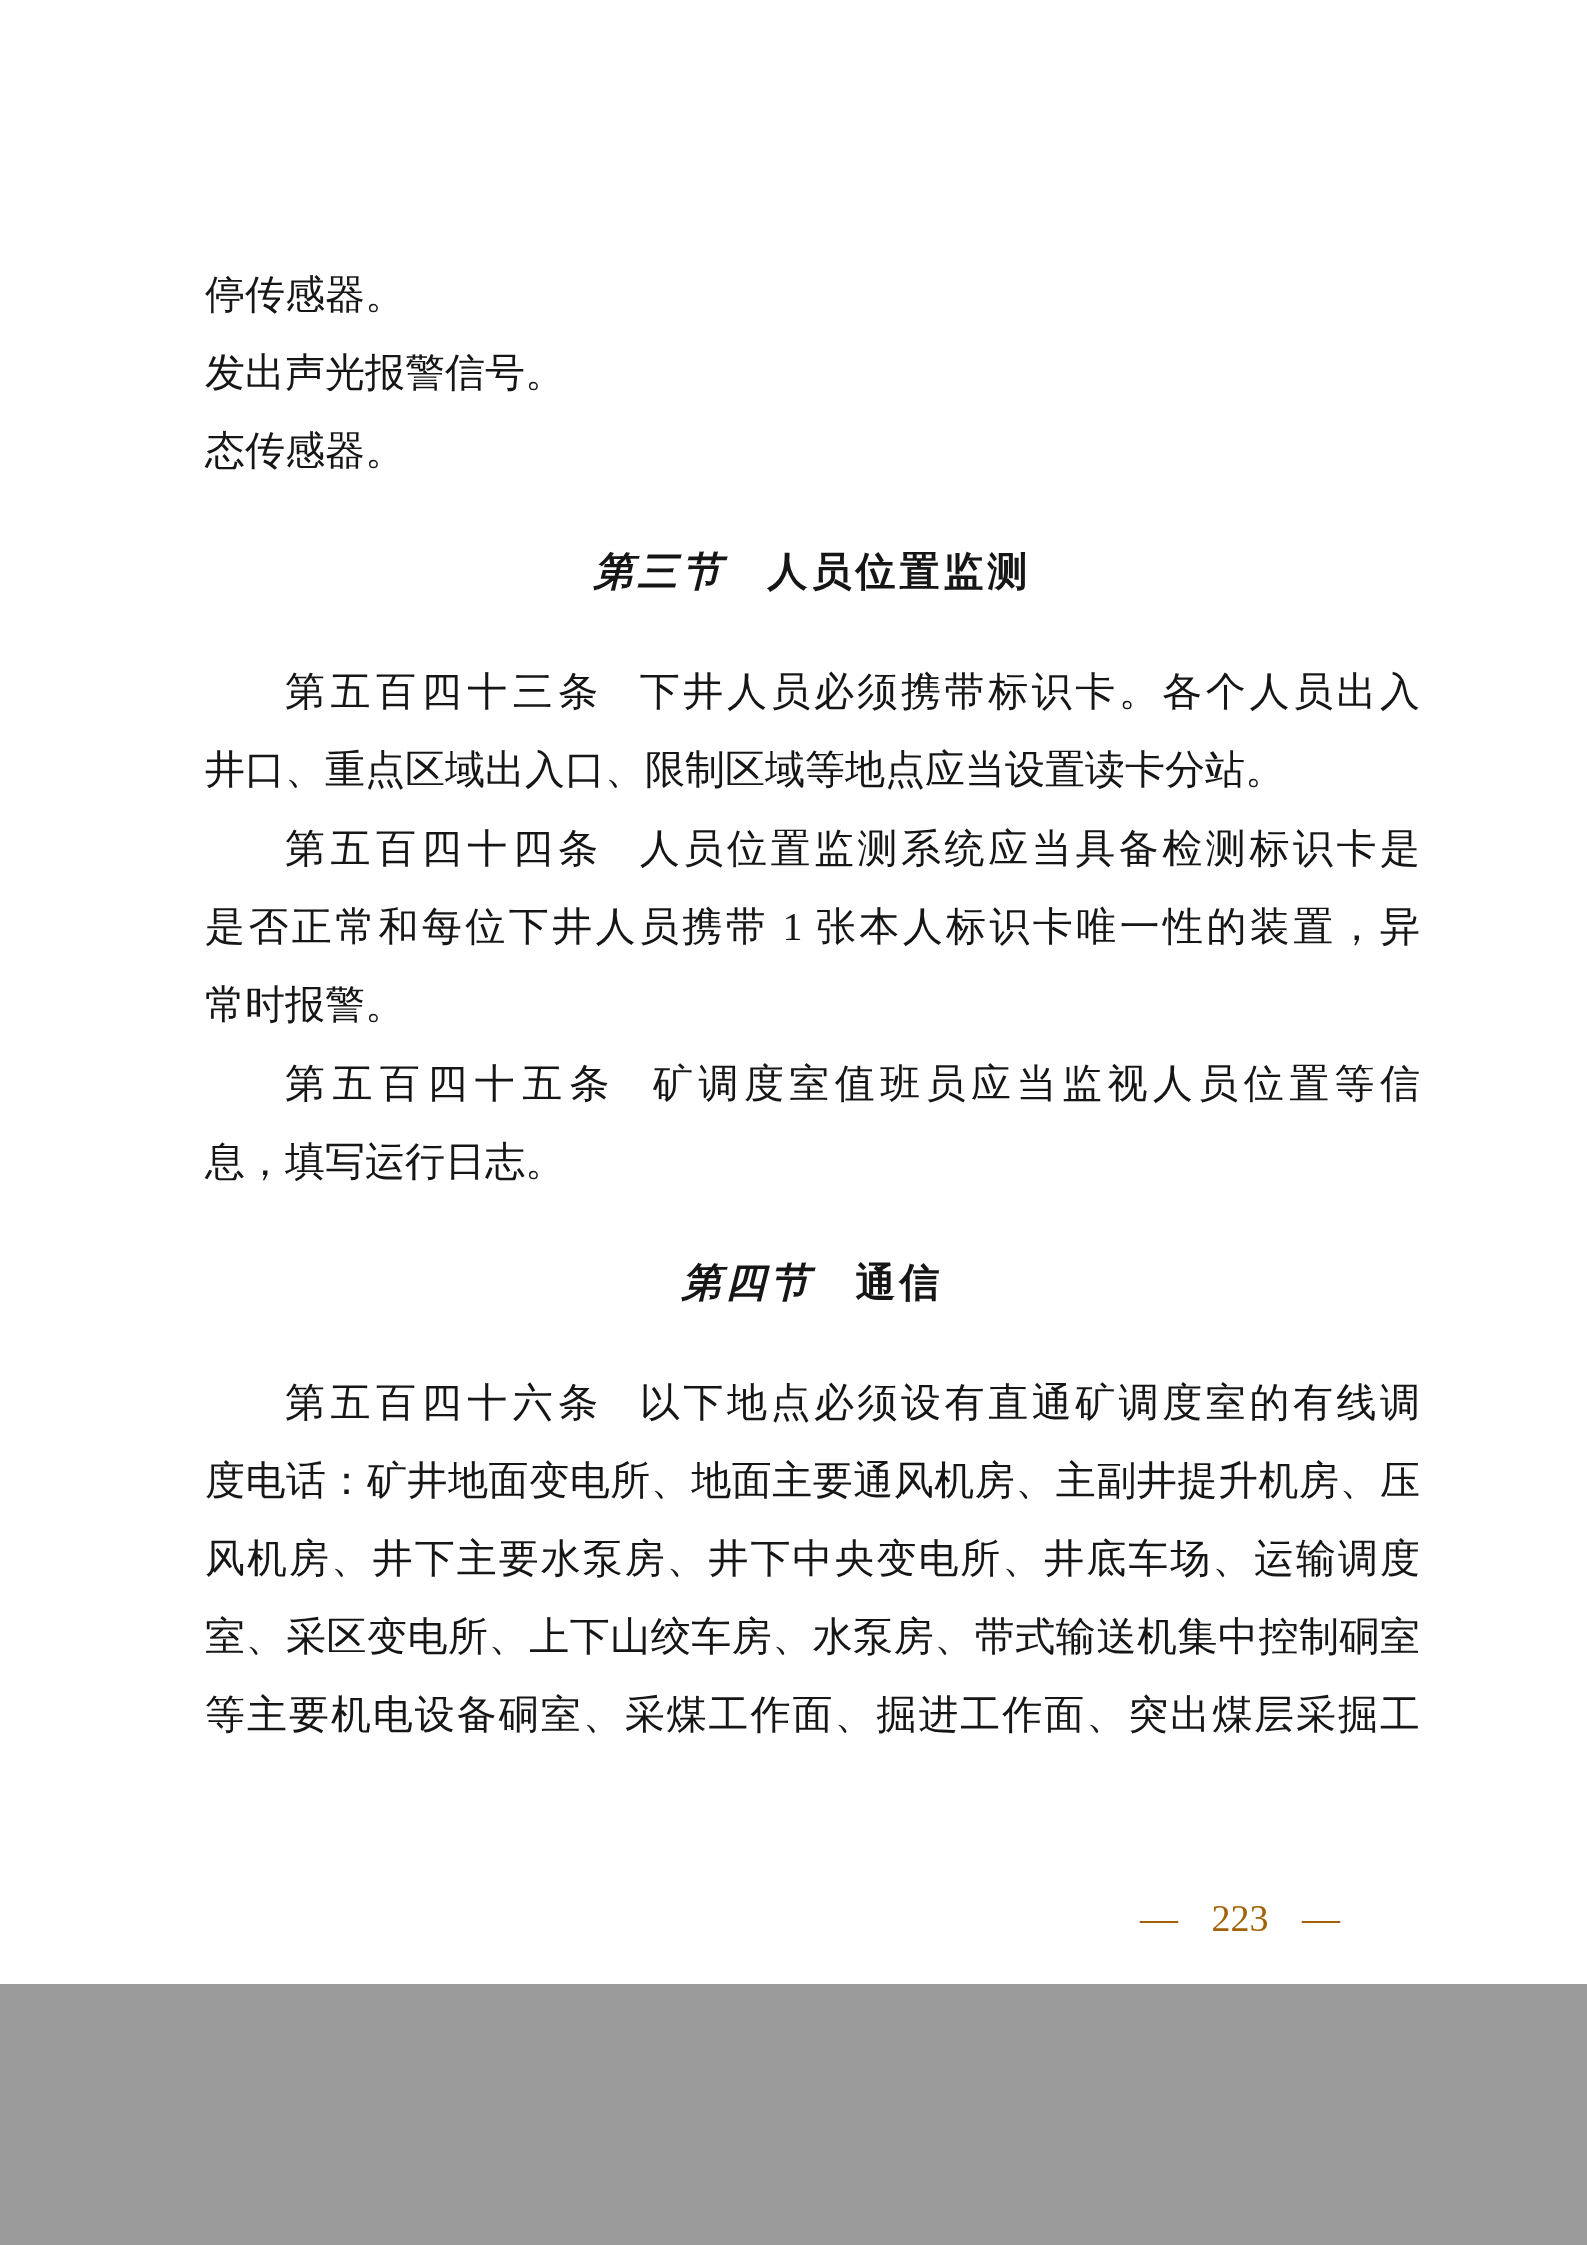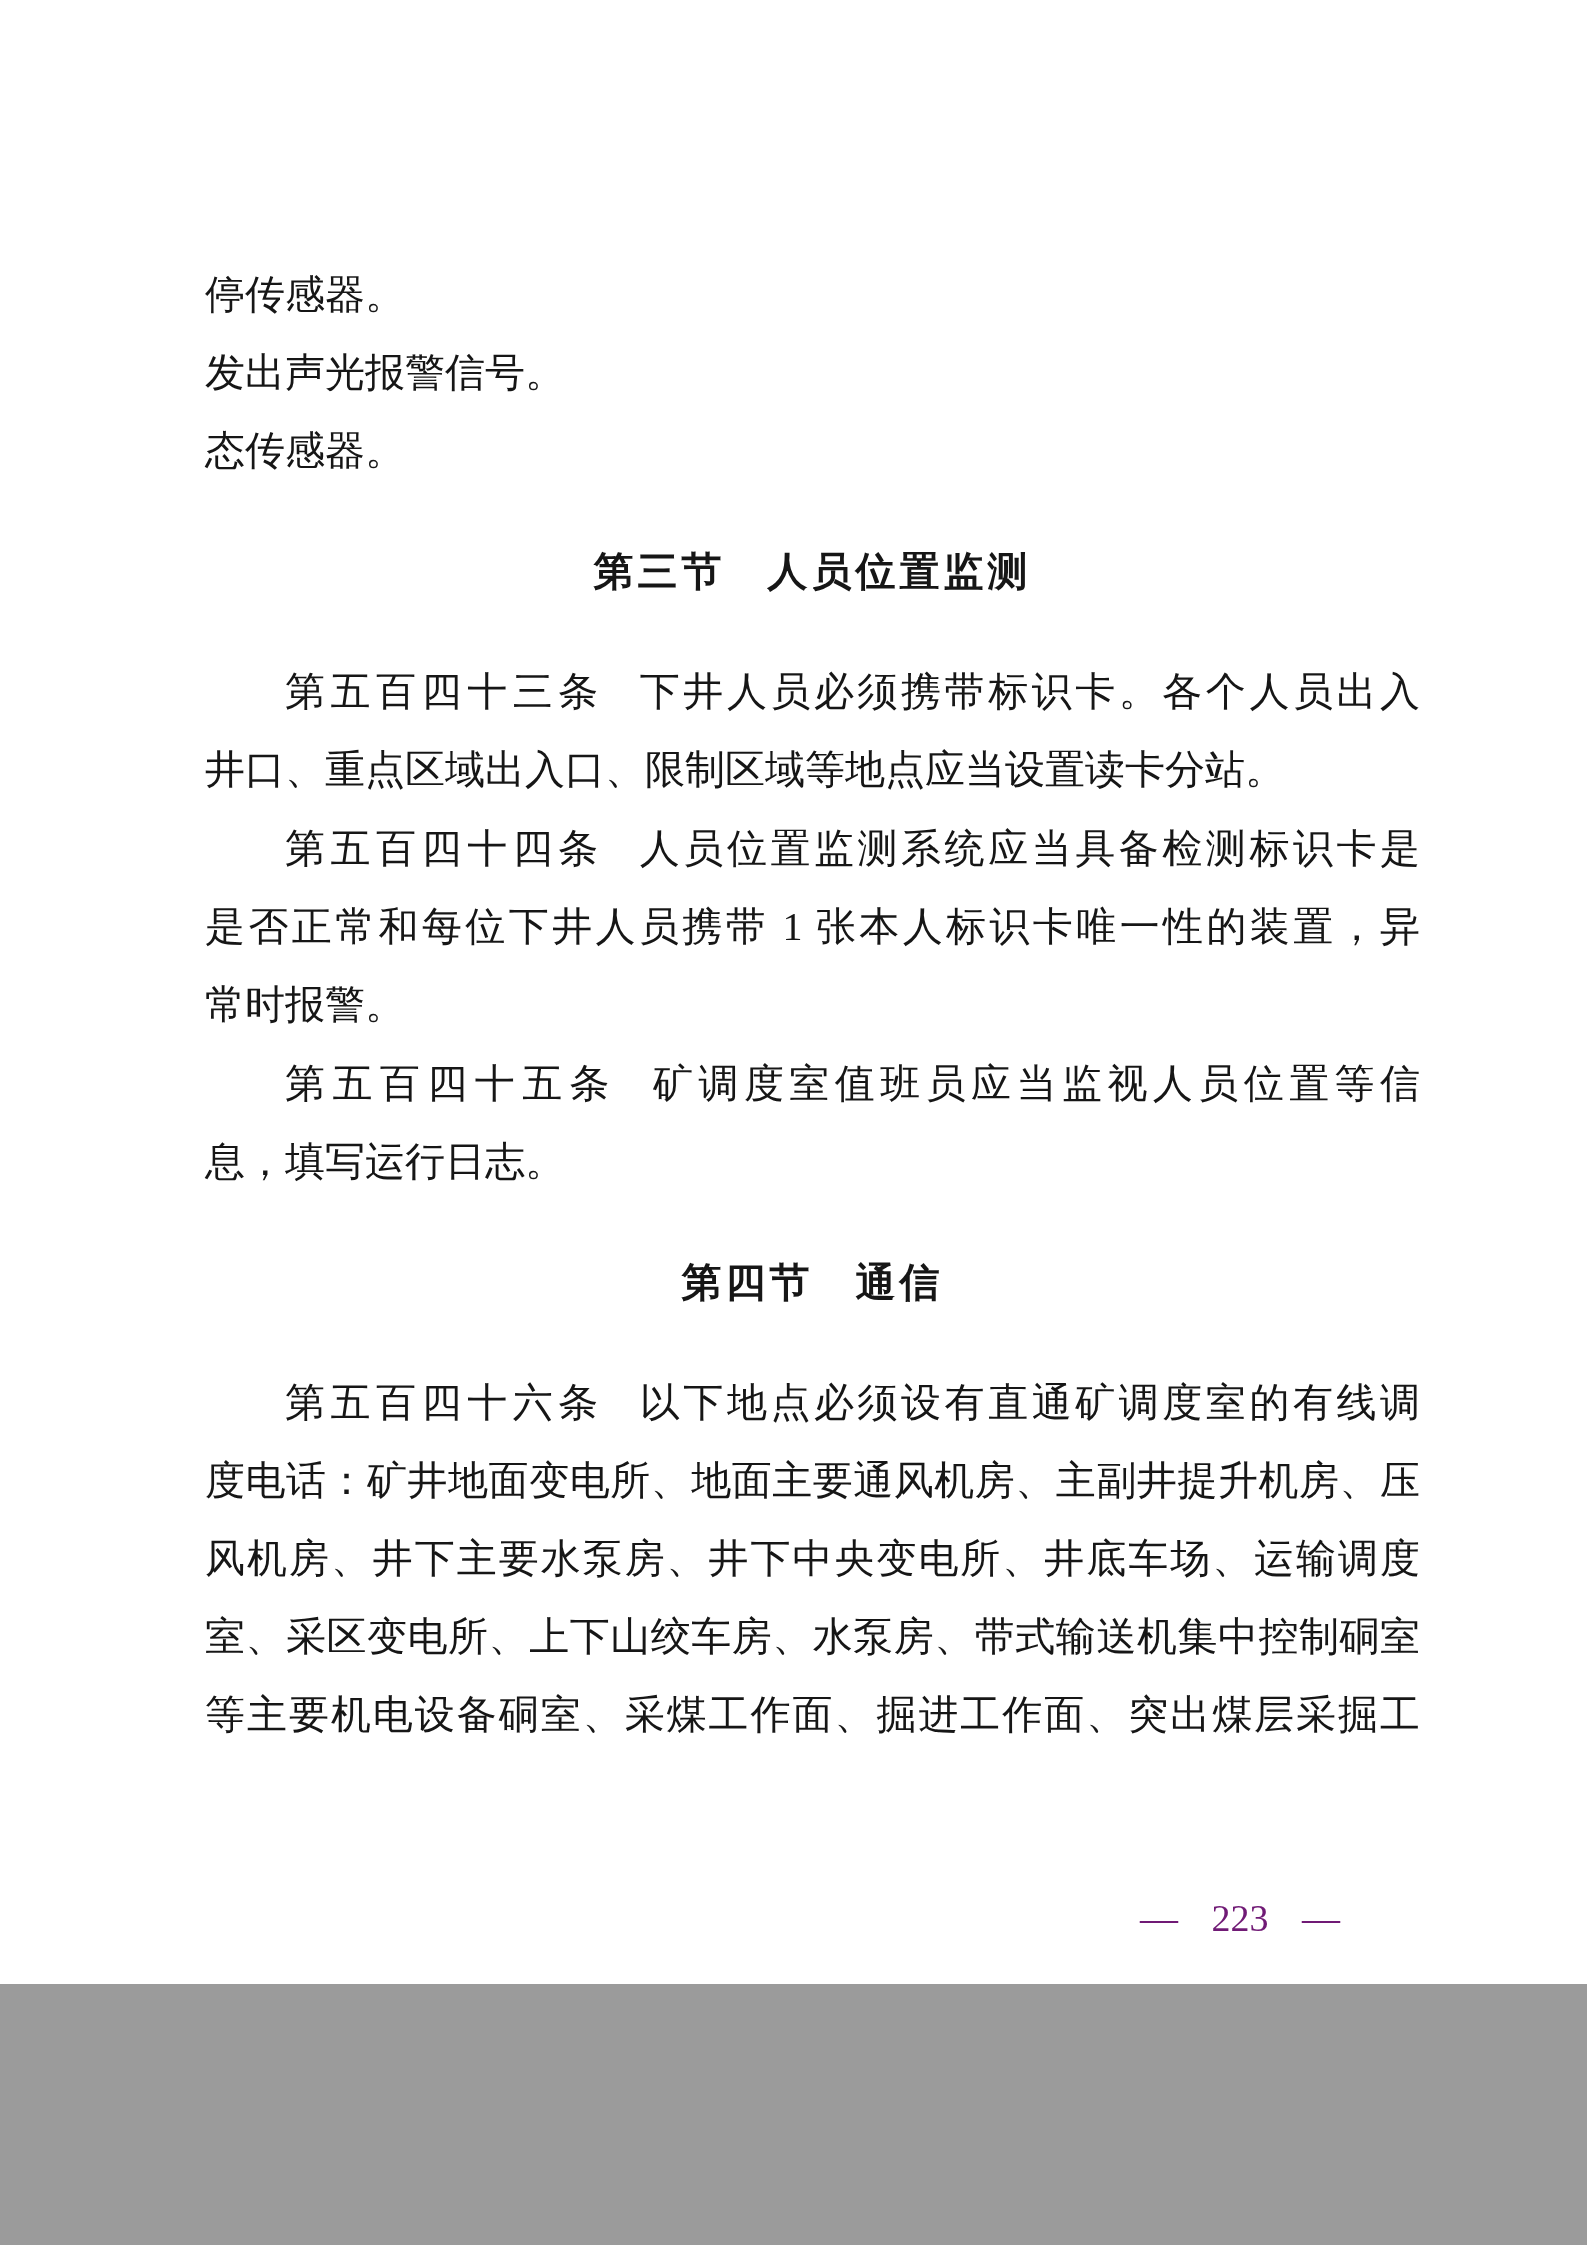--- a/index.html
+++ b/index.html
@@ -48,29 +48,30 @@
   .heading {
     text-align: center;
     text-align-last: center;
     font-weight: bold;
     font-family: "Liberation Sans", "DejaVu Sans", sans-serif;
     margin: 42px 0;
     letter-spacing: 4px;
   }
   .heading .hl {
     margin-right: 42px;
+    font-style: italic;
   }
   .footer {
     position: absolute;
     top: 1892px;
     right: 247px;
     font-size: 38px;
     line-height: 52px;
     word-spacing: 24px;
-    color: #701a75;
+    color: #a16207;
   }
 </style>
 </head>
 <body>
 
 <div class="page">
   <div class="content">
 
     <div class="ln">停传感器。</div>
 

